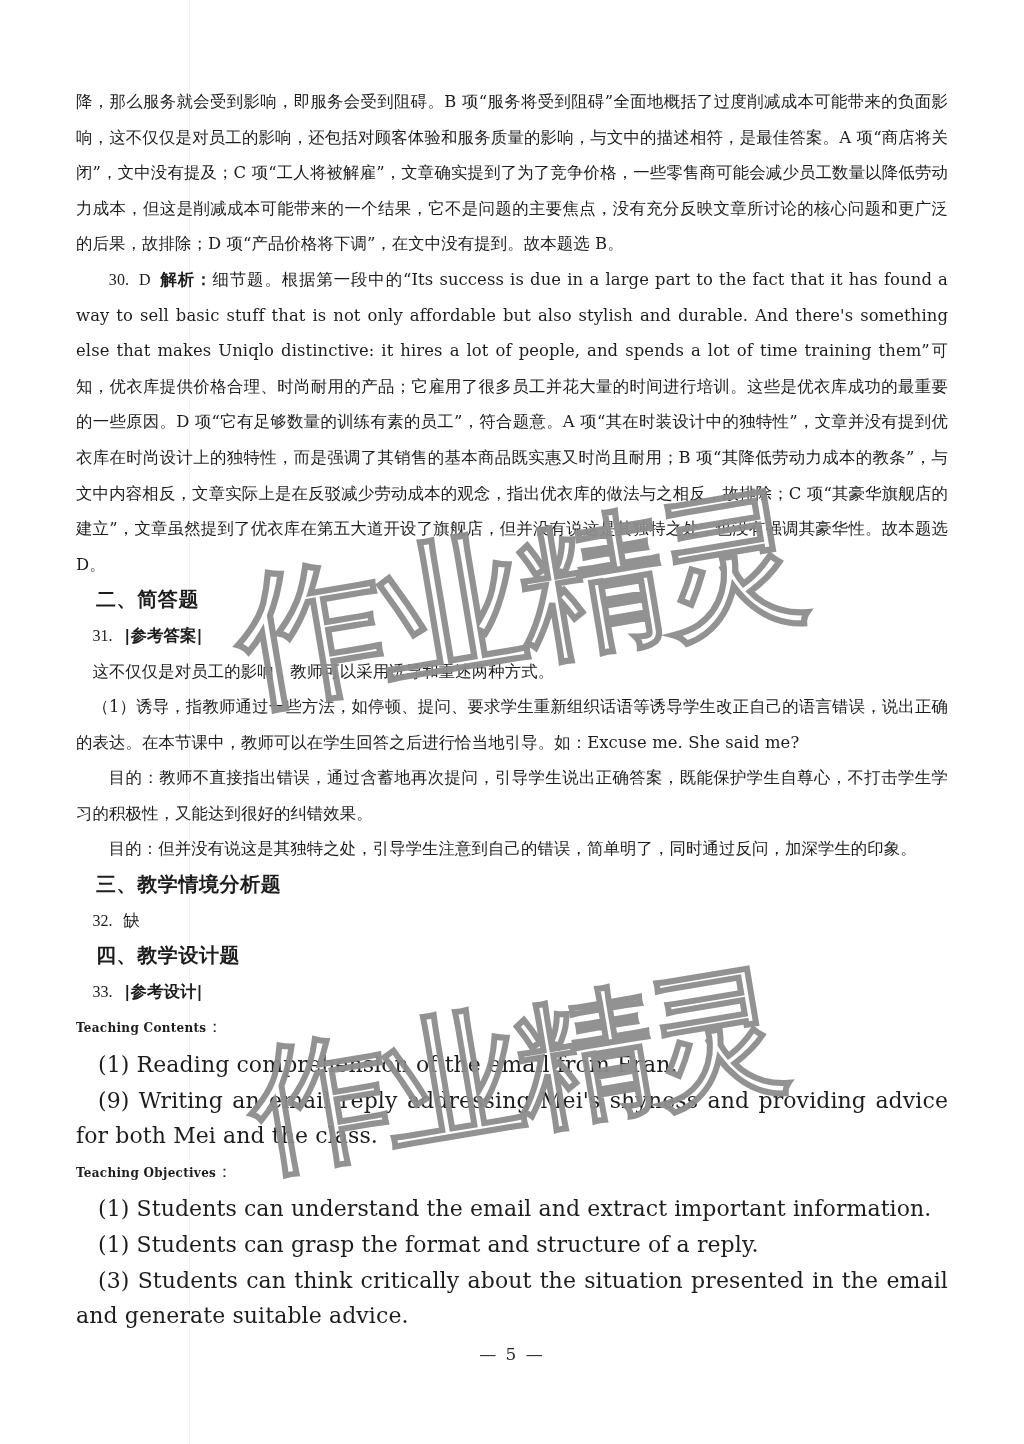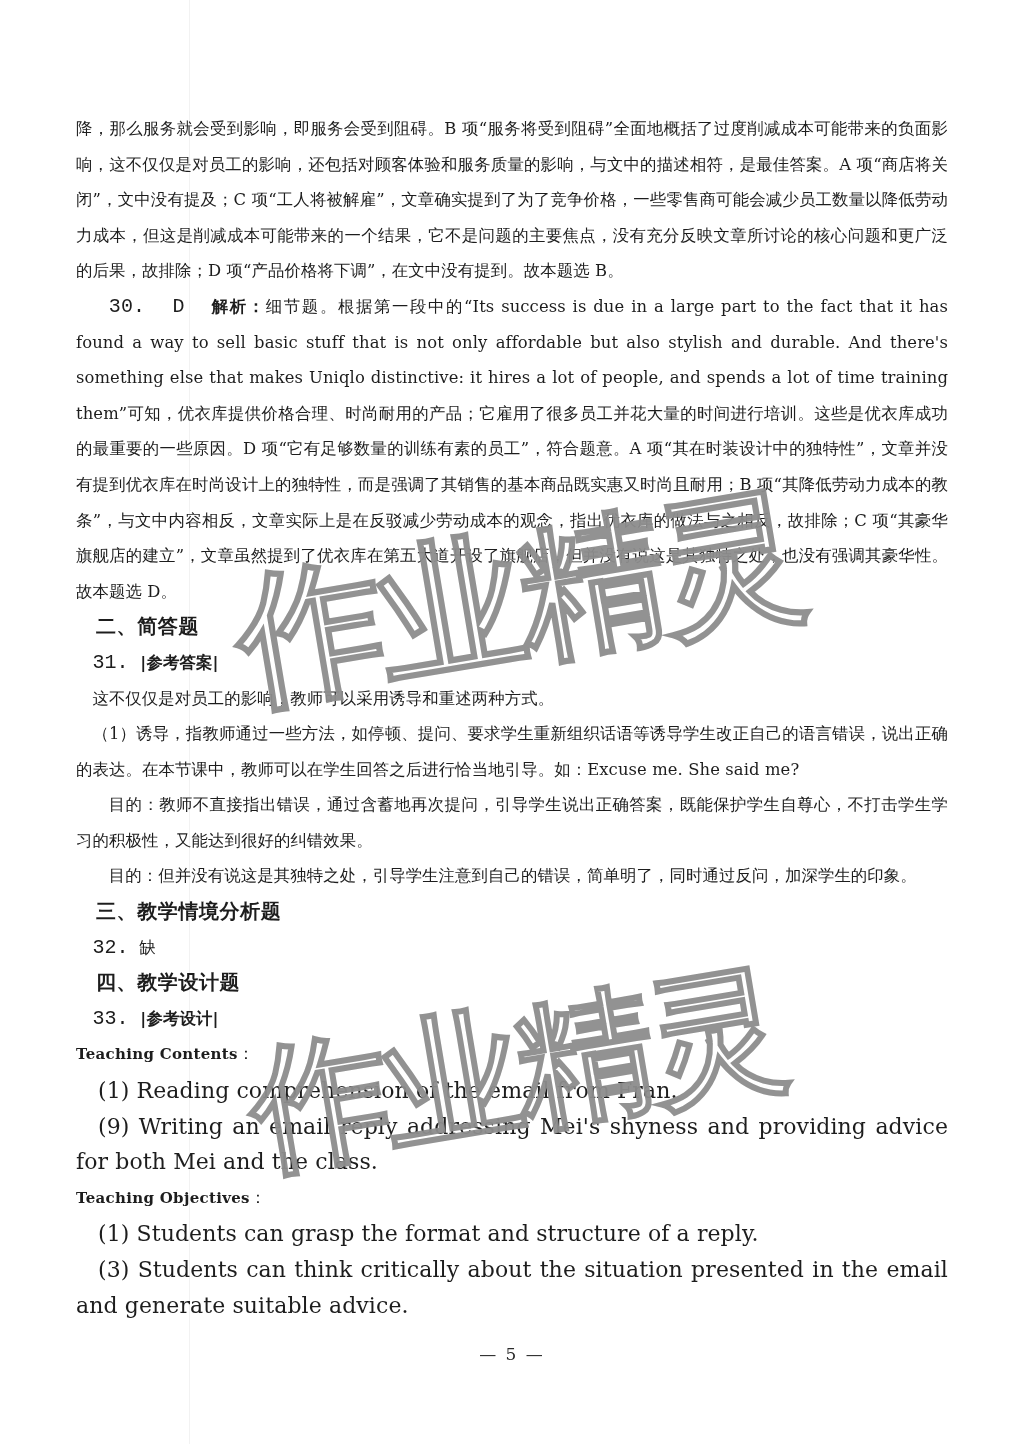--- a/index.html
+++ b/index.html
@@ -28,21 +28,21 @@
     left: 189px;
     top: 0;
     width: 1px;
     height: 1444px;
     background: #f2f2f2;
   }
 
   .content {
     position: absolute;
     left: 76px;
-    top: 111px;
+    top: 84px;
     width: 872px;
   }
 
   p {
     margin: 0;
     font-size: 16.4px;
     line-height: 35.6px;
     text-align: justify;
     text-justify: inter-ideograph;
     letter-spacing: 0.1px;
@@ -53,38 +53,38 @@
   p.indent-1 { text-indent: 1em; }
 
   .heading {
     font-weight: bold;
     font-family: "DejaVu Sans", "Liberation Sans", sans-serif;
     font-size: 20px;
     letter-spacing: 0.6px;
   }
 
   .qnum {
-    font-family: Liberation Mono, monospace;
-    font-size: 20px;
+    font-family: Liberation Serif, serif;
+    font-size: 16px;
   }
 
   .bold-cn {
     font-weight: bold;
     font-family: "DejaVu Sans", "Liberation Sans", sans-serif;
   }
 
   .en {
     font-family: "DejaVu Serif", "Liberation Serif", serif;
     font-size: 22px;
   }
 
   .en-bold {
     font-family: "DejaVu Serif", "Liberation Serif", serif;
     font-weight: bold;
-    font-size: 15px;
+    font-size: 12px;
     letter-spacing: 0.3px;
   }
 
   
   .footer {
     position: absolute;
     left: 0;
     right: 0;
     top: 1344px;
     text-align: center;
@@ -158,20 +158,21 @@
     <p class="indent-1"><span class="qnum">33.</span><span class="bold-cn">&nbsp;&nbsp;</span><span class="bold-cn">|参考设计|</span></p>
 
     <p><span class="en-bold">Teaching Contents</span><span>：</span></p>
 
     <p class="en indent-1">(1) Reading comprehension of the email from Fran.</p>
 
     <p class="en indent-1">(9) Writing an email reply addressing Mei's shyness and providing advice for both Mei and the class.</p>
 
     <p><span class="en-bold">Teaching Objectives</span><span>：</span></p>
 
+    <p class="en indent-1">(1) Students can understand the email and extract important information.</p>
 
     <p class="en indent-1">(1) Students can grasp the format and structure of a reply.</p>
 
     <p class="en indent-1">(3) Students can think critically about the situation presented in the email and generate suitable advice.</p>
 
   </div>
 
   <div class="watermark wm-1">作业精灵</div>
   <div class="watermark wm-2">作业精灵</div>
 

